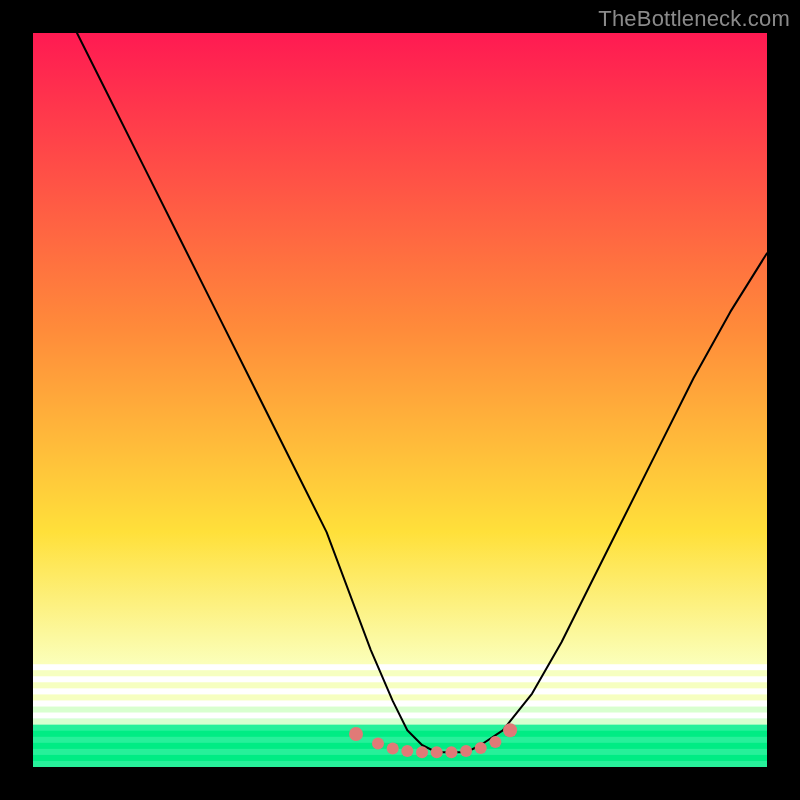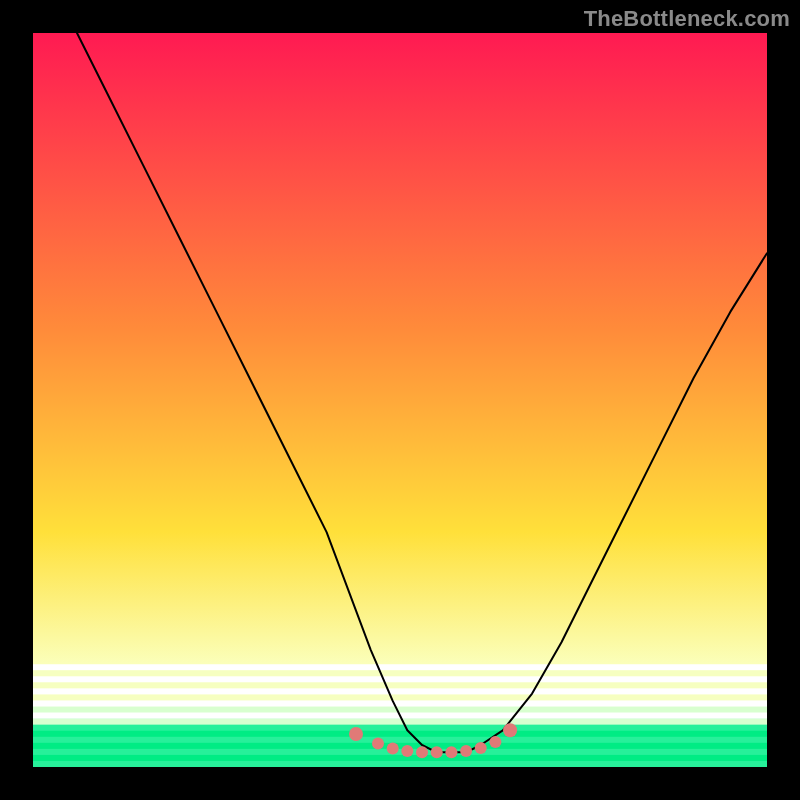--- a/index.html
+++ b/index.html
@@ -24,21 +24,21 @@
     top: 33px;
     width: 734px;
     height: 734px;
   }
   .watermark {
     position: absolute;
     top: 6px;
     right: 10px;
     font-family: Arial, Helvetica, sans-serif;
     font-size: 22px;
-    font-weight: 700;
+    font-weight: 400;
     color: #8a8a8a;
     letter-spacing: 0.2px;
   }
   svg { display: block; }
 </style>
 </head>
 <body>
 
 <div class="frame">
   <div class="watermark">TheBottleneck.com</div>

